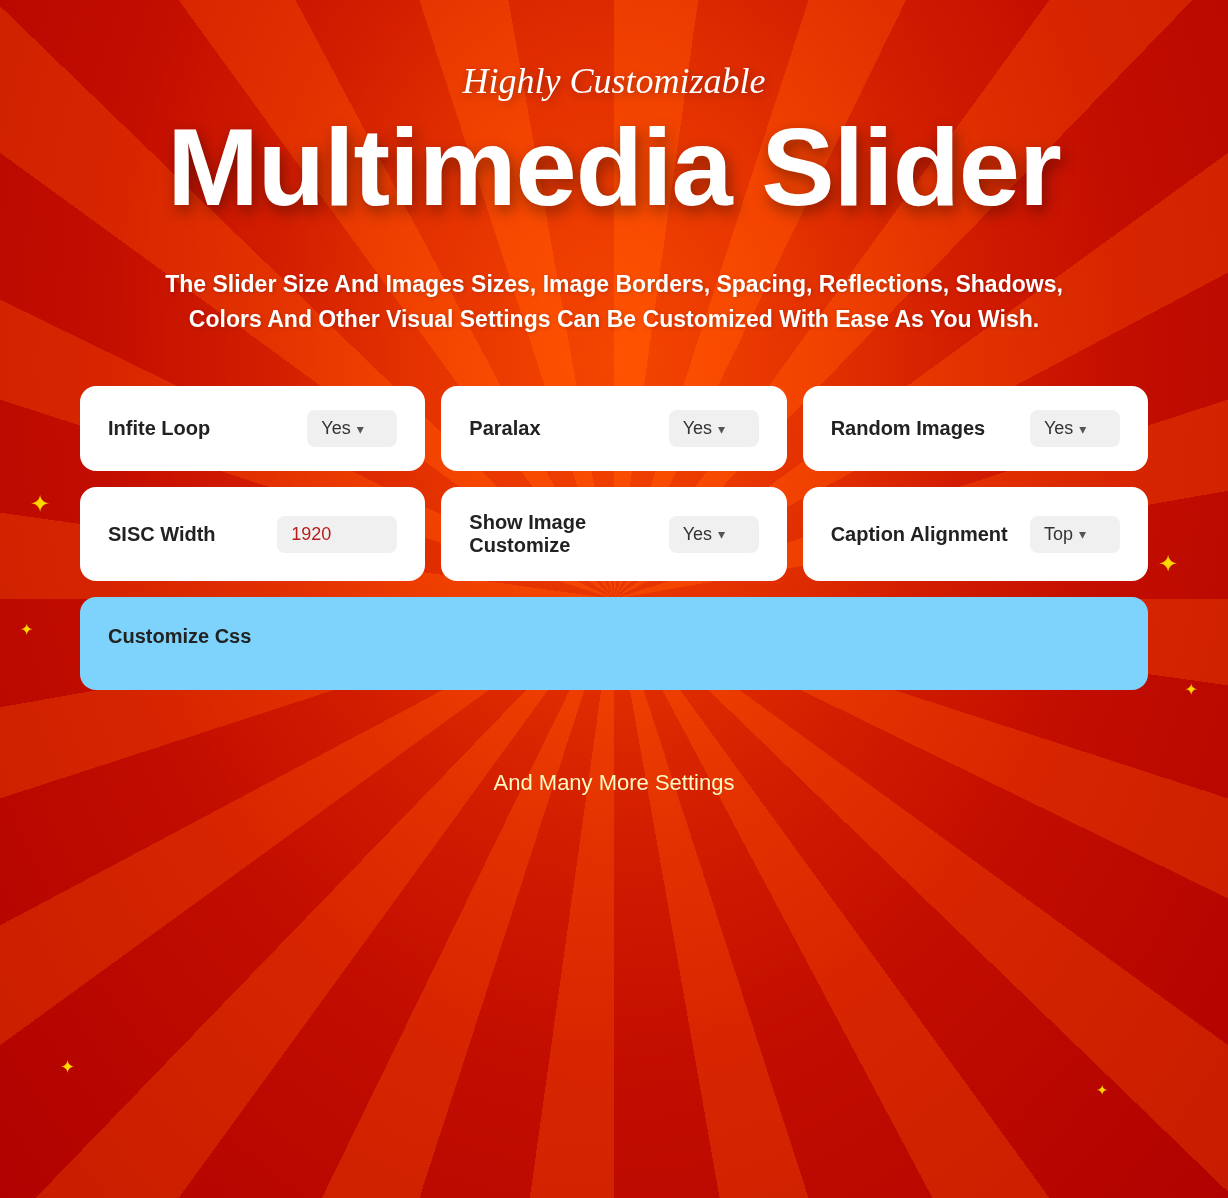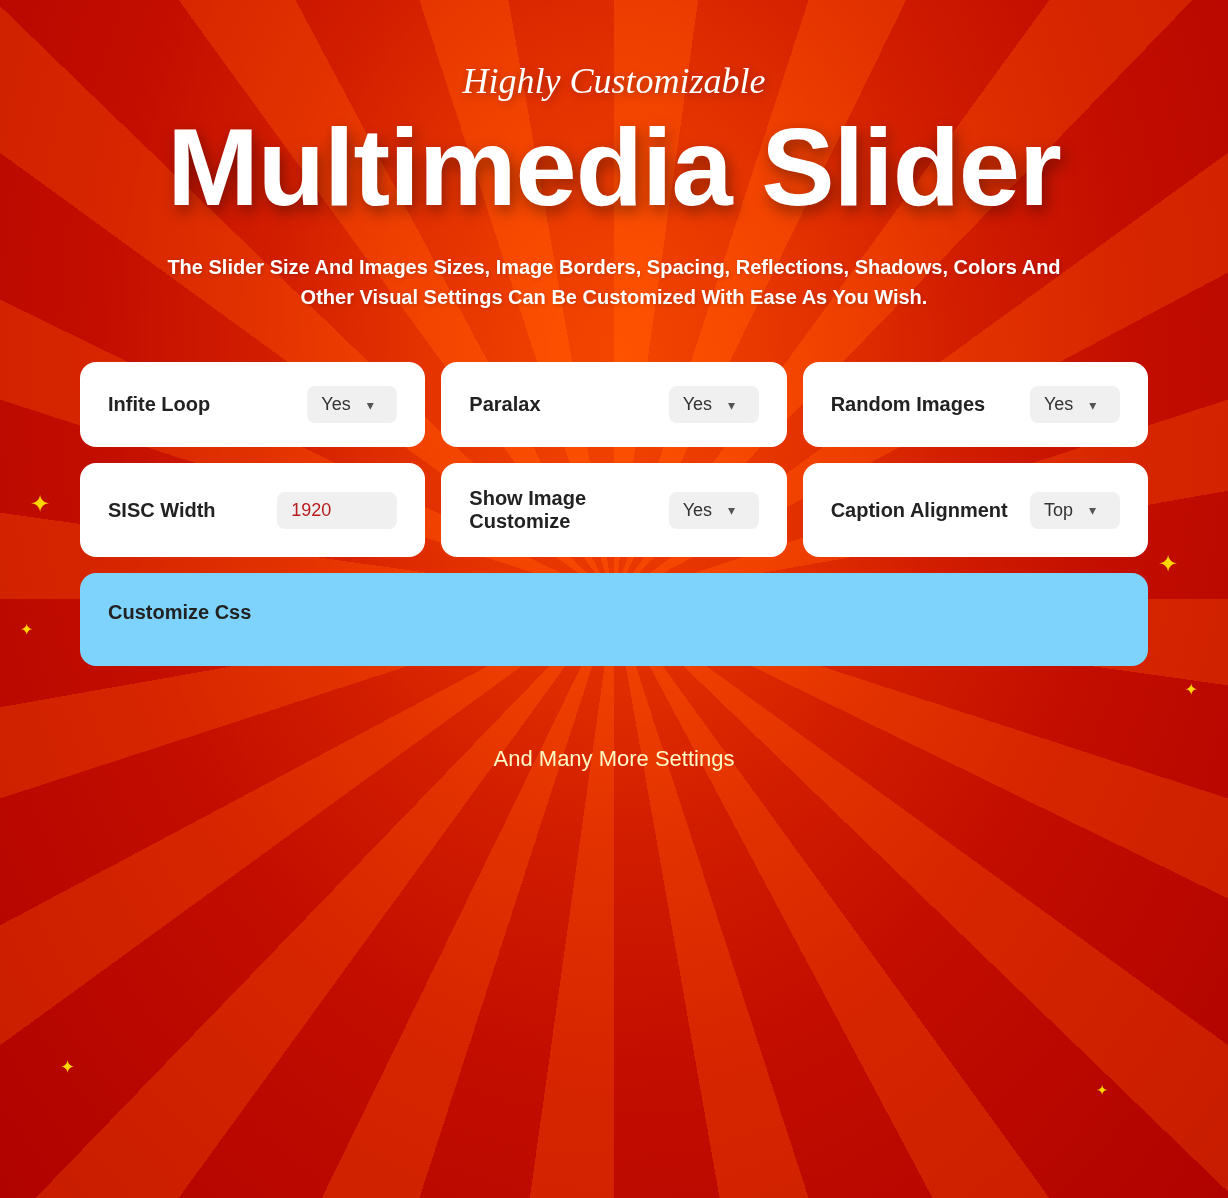--- a/index.html
+++ b/index.html
@@ -77,26 +77,26 @@
       text-align: center;
     }
 
     .main-title {
       font-size: 110px;
       font-weight: 900;
       color: white;
       text-align: left;
       line-height: 1.0;
       text-shadow: 3px 6px 15px rgba(0,0,0,0.4);
-      margin-bottom: 30px;
+      margin-bottom: 45px;
       letter-spacing: -1px;
     }
 
     .description {
-      font-size: 20px;
+      font-size: 23px;
       font-weight: bold;
       color: white;
       text-align: center;
       line-height: 1.5;
       max-width: 900px;
       margin-bottom: 50px;
       text-shadow: 1px 1px 4px rgba(0,0,0,0.2);
     }
 
     .settings-container {
@@ -130,21 +130,21 @@
 
     .setting-control {
       display: flex;
       align-items: center;
       gap: 8px;
     }
 
     .dropdown {
       display: flex;
       align-items: center;
-      gap: 16px;
+      gap: 6px;
       background: #f0f0f0;
       border-radius: 8px;
       padding: 8px 14px;
       font-size: 18px;
       color: #333;
       cursor: pointer;
       border: none;
       min-width: 90px;
     }
 

